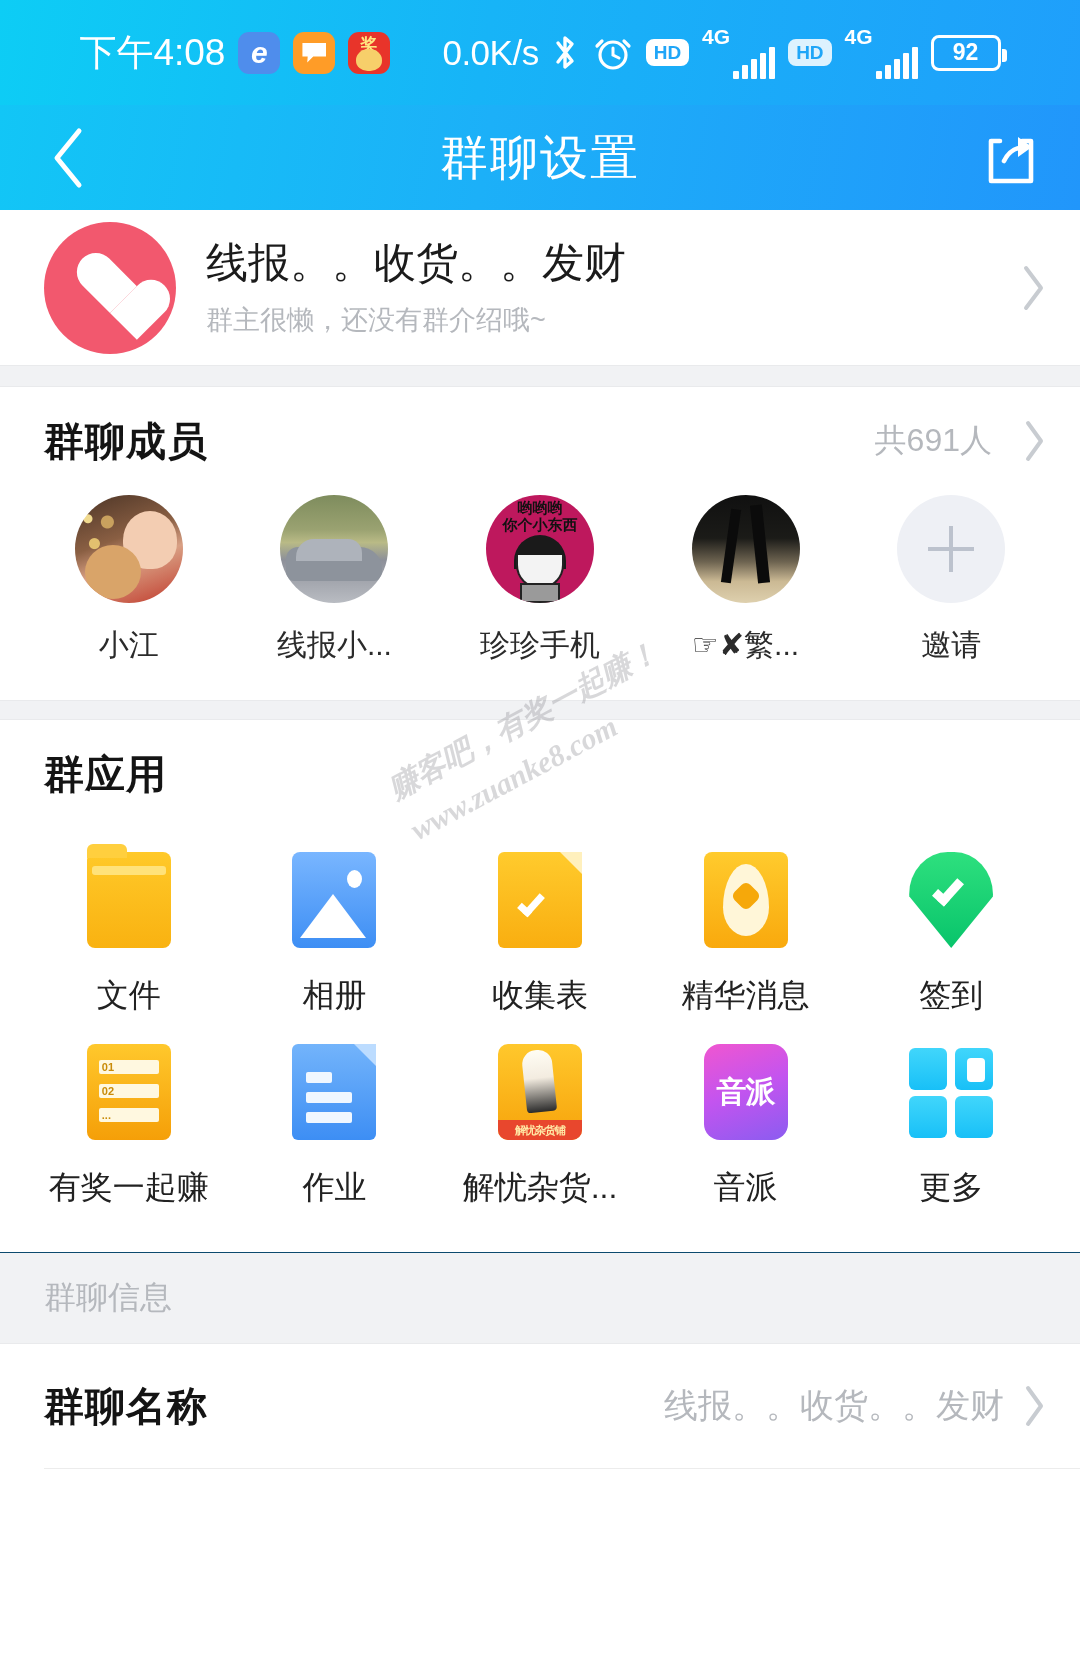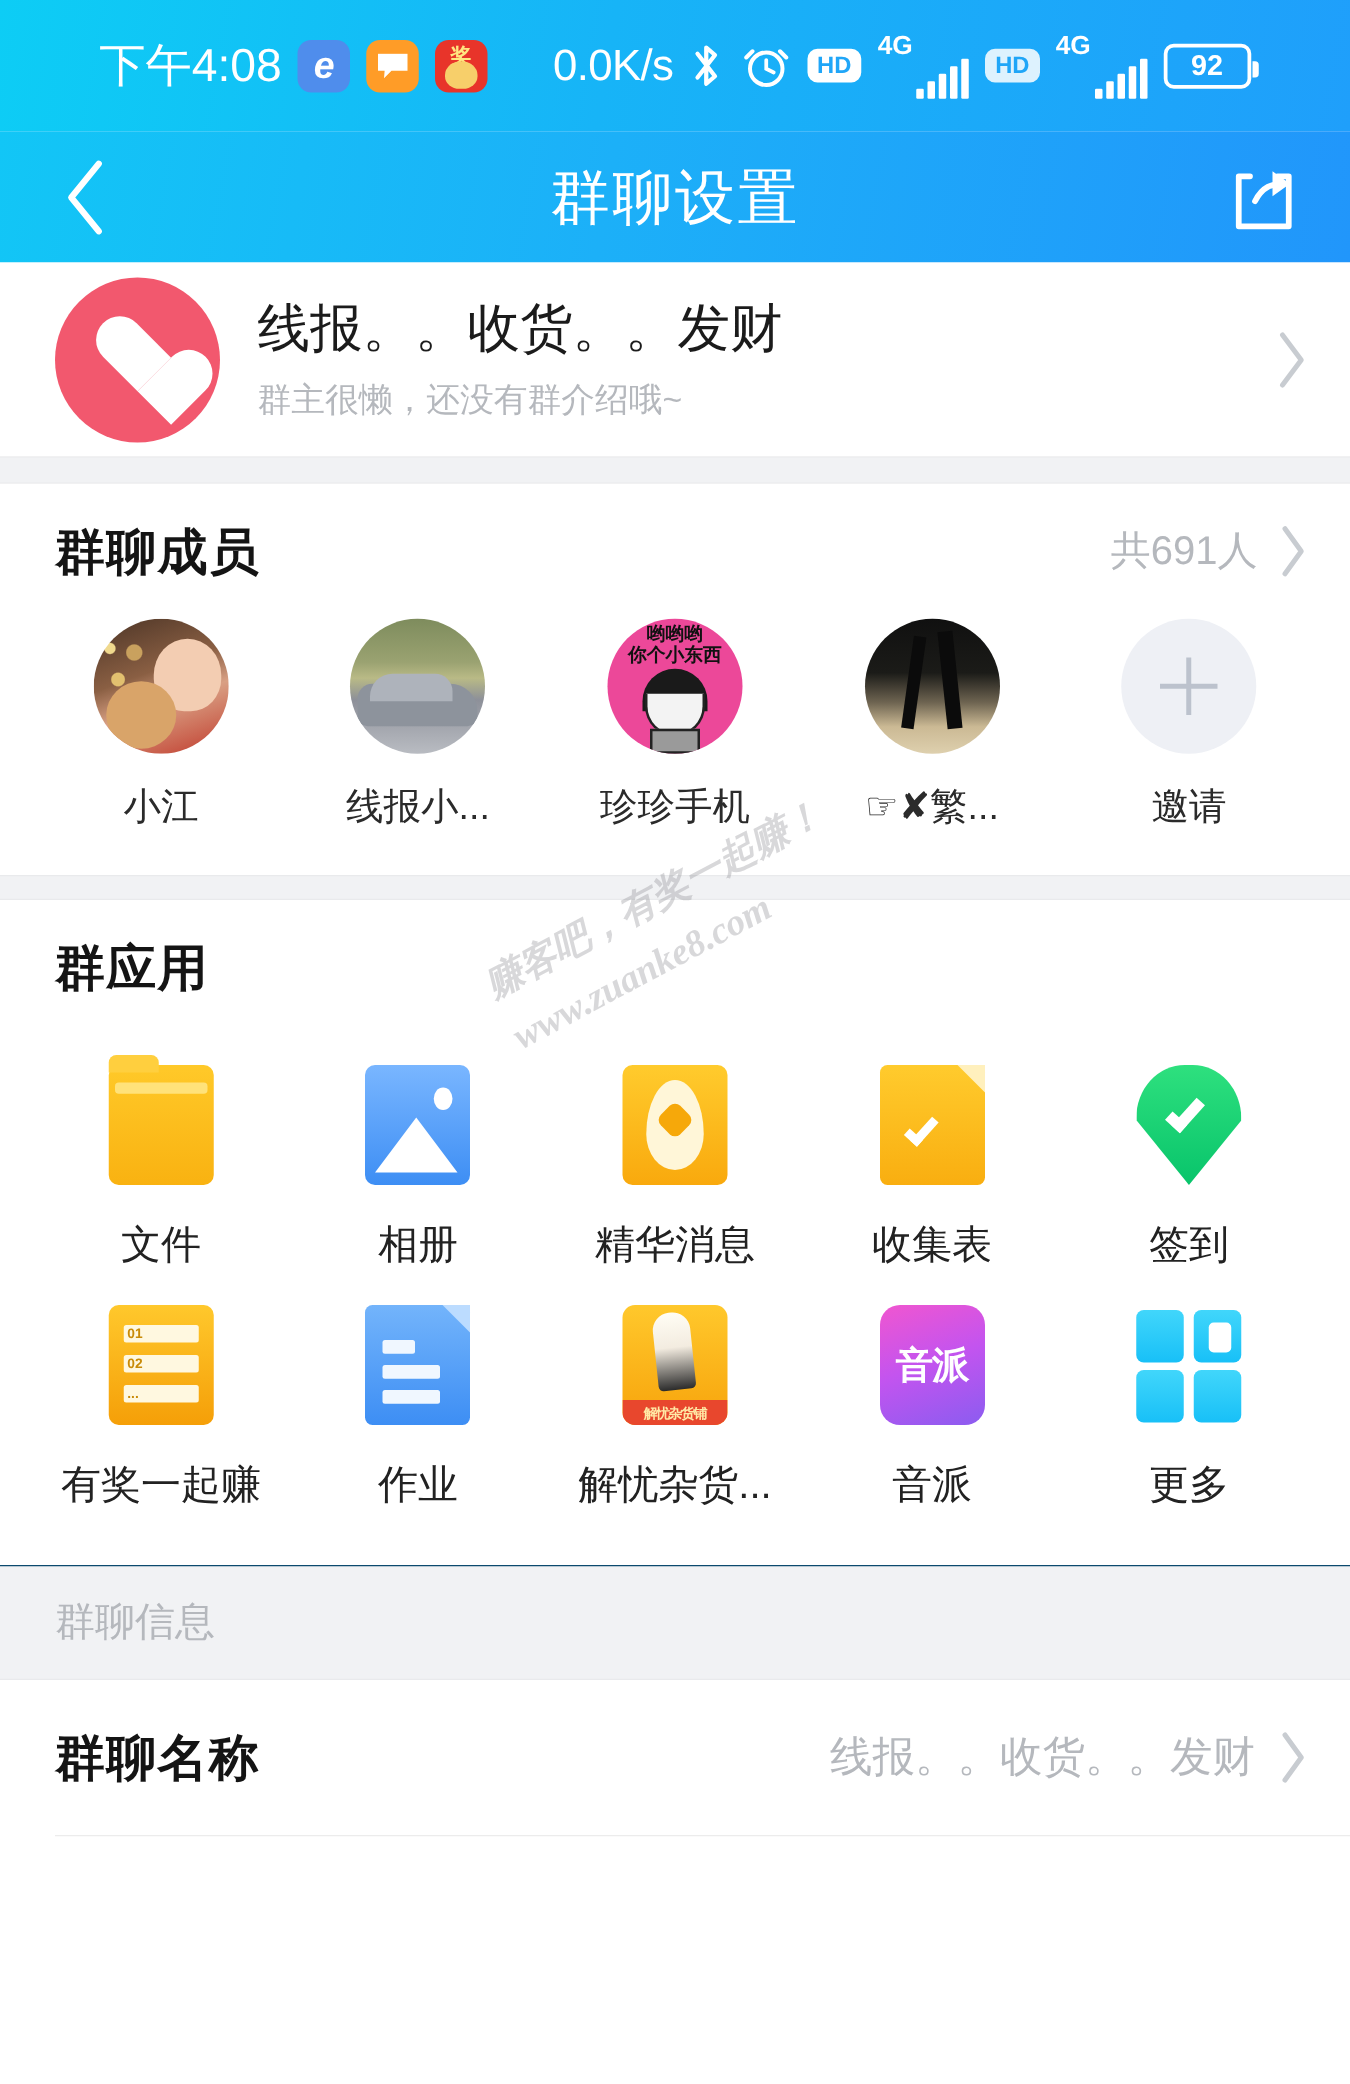--- a/index.html
+++ b/index.html
@@ -84,21 +84,21 @@
   .group-desc { font-size: 27px; color:#b5b8bd; margin-top: 12px; white-space:nowrap; }
   .chev { color:#c8ccd1; display:flex; align-items:center; }
 
   .divider-band { height: 22px; background:#f1f2f4; border-top:1px solid #e9eaec; border-bottom:1px solid #e9eaec; }
   .thin-band { height: 20px; background:#f1f2f4; border-top:1px solid #e9eaec; border-bottom:1px solid #e9eaec; }
 
   
   .section { background:#ffffff; }
   .sec-head { display:flex; align-items:center; padding: 0 34px 0 44px; height: 108px; }
   .sec-title { font-size: 40px; color:#141414; font-weight:700; letter-spacing:1px; }
-  .sec-right { margin-left:auto; display:flex; align-items:center; gap: 16px; }
+  .sec-right { margin-left:auto; display:flex; align-items:center; gap: 30px; }
   .sec-count { font-size: 32px; color:#b5b8bd; }
 
   
   .members { display:flex; padding: 0 26px 34px 26px; }
   .member { width: 20%; display:flex; flex-direction:column; align-items:center; }
   .m-avatar { width:108px; height:108px; border-radius:50%; overflow:hidden; position:relative; background:#ddd; }
   .m-name { margin-top: 22px; font-size: 30px; color:#2b2b2b; max-width: 180px; white-space:nowrap; overflow:hidden; text-overflow:ellipsis; text-align:center; }
   .plus-avatar { background:#eef0f5; display:flex; align-items:center; justify-content:center; }
   .plus-avatar::before { content:""; position:absolute; width:46px; height:4px; background:#bcc2cd; }
   .plus-avatar::after  { content:""; position:absolute; width:4px; height:46px; background:#bcc2cd; }
@@ -106,21 +106,21 @@
   
   .av1 { background: radial-gradient(circle at 30% 25%, #c9a15e 0 6px, transparent 7px),
                     radial-gradient(circle at 18% 45%, #e2c06f 0 5px, transparent 6px),
                     radial-gradient(circle at 12% 22%, #f0d98e 0 4px, transparent 5px),
                     linear-gradient(160deg,#4b3426 0%, #8a5f43 40%, #d9a084 60%, #c0392b 100%); }
   .av1::before { content:""; position:absolute; left:48px; top:16px; width:54px; height:58px; border-radius:50% 50% 45% 45%; background:#f3cdb2; }
   .av1::after  { content:""; position:absolute; left:10px; top:50px; width:56px; height:54px; border-radius:50%; background:#d9a469; }
   .av2 { background: linear-gradient(180deg,#7e8c5d 0%, #9aa271 32%, #b9ba86 44%, #8d9099 60%, #b9bcc2 100%); }
   .av2::before { content:""; position:absolute; left:6px; top:52px; width:96px; height:34px; border-radius:12px 22px 8px 8px; background:#8d939c; }
   .av2::after  { content:""; position:absolute; left:16px; top:44px; width:66px; height:22px; border-radius:18px 14px 0 0; background:#aeb3bb; }
-  .av3 { background:#ec4899; }
+  .av3 { background:#be185d; }
   .av3 .a3t { position:absolute; top:5px; left:0; right:0; text-align:center; font-size:15px; font-weight:700; color:#111; line-height:1.1; }
   .av3 .a3h { position:absolute; left:28px; top:40px; width:52px; height:34px; border-radius:26px 26px 0 0; background:#1a1a1a; }
   .av3 .a3f { position:absolute; left:30px; top:60px; width:48px; height:34px; border-radius:0 0 24px 24px; background:#f3f3f3; border:2px solid #222; border-top:none; }
   .av3 .a3b { position:absolute; left:34px; bottom:0; width:40px; height:20px; background:#9a9a9a; border:2px solid #222; }
   .av4 { background: linear-gradient(180deg,#101010 0%, #1b1b18 40%, #6e6451 62%, #cbb994 80%, #ded0ae 100%); }
   .av4::before { content:""; position:absolute; left:34px; top:14px; width:10px; height:74px; background:#0b0b0b; transform:rotate(8deg); }
   .av4::after  { content:""; position:absolute; left:62px; top:10px; width:12px; height:78px; background:#0b0b0b; transform:rotate(-6deg); }
 
   
   .apps { padding: 6px 26px 34px 26px; }
@@ -332,31 +332,31 @@
           <div class="app-label">文件</div>
         </div>
         <div class="app">
           <div class="app-ic ic-album">
             <span class="mt"></span>
               <span class="sun"></span>
           </div>
           <div class="app-label">相册</div>
         </div>
         <div class="app">
+          <div class="app-ic ic-collect">
+            <span class="ck"></span>
+          </div>
+          <div class="app-label">收集表</div>
+        </div>
+        <div class="app">
           <div class="app-ic ic-essence">
             <span class="drop"></span>
               <span class="spark"></span>
           </div>
           <div class="app-label">精华消息</div>
-        </div>
-        <div class="app">
-          <div class="app-ic ic-collect">
-            <span class="ck"></span>
-          </div>
-          <div class="app-label">收集表</div>
         </div>
         <div class="app">
           <div class="app-ic" style="position:relative">
             <div class="ic-sign"></div>
               <span class="ck" style="position:absolute;left:24px;top:30px;width:30px;height:16px;border-left:9px solid #fff;border-bottom:9px solid #fff;transform:rotate(-48deg)"></span>
           </div>
           <div class="app-label">签到</div>
         </div>
       </div>
 

